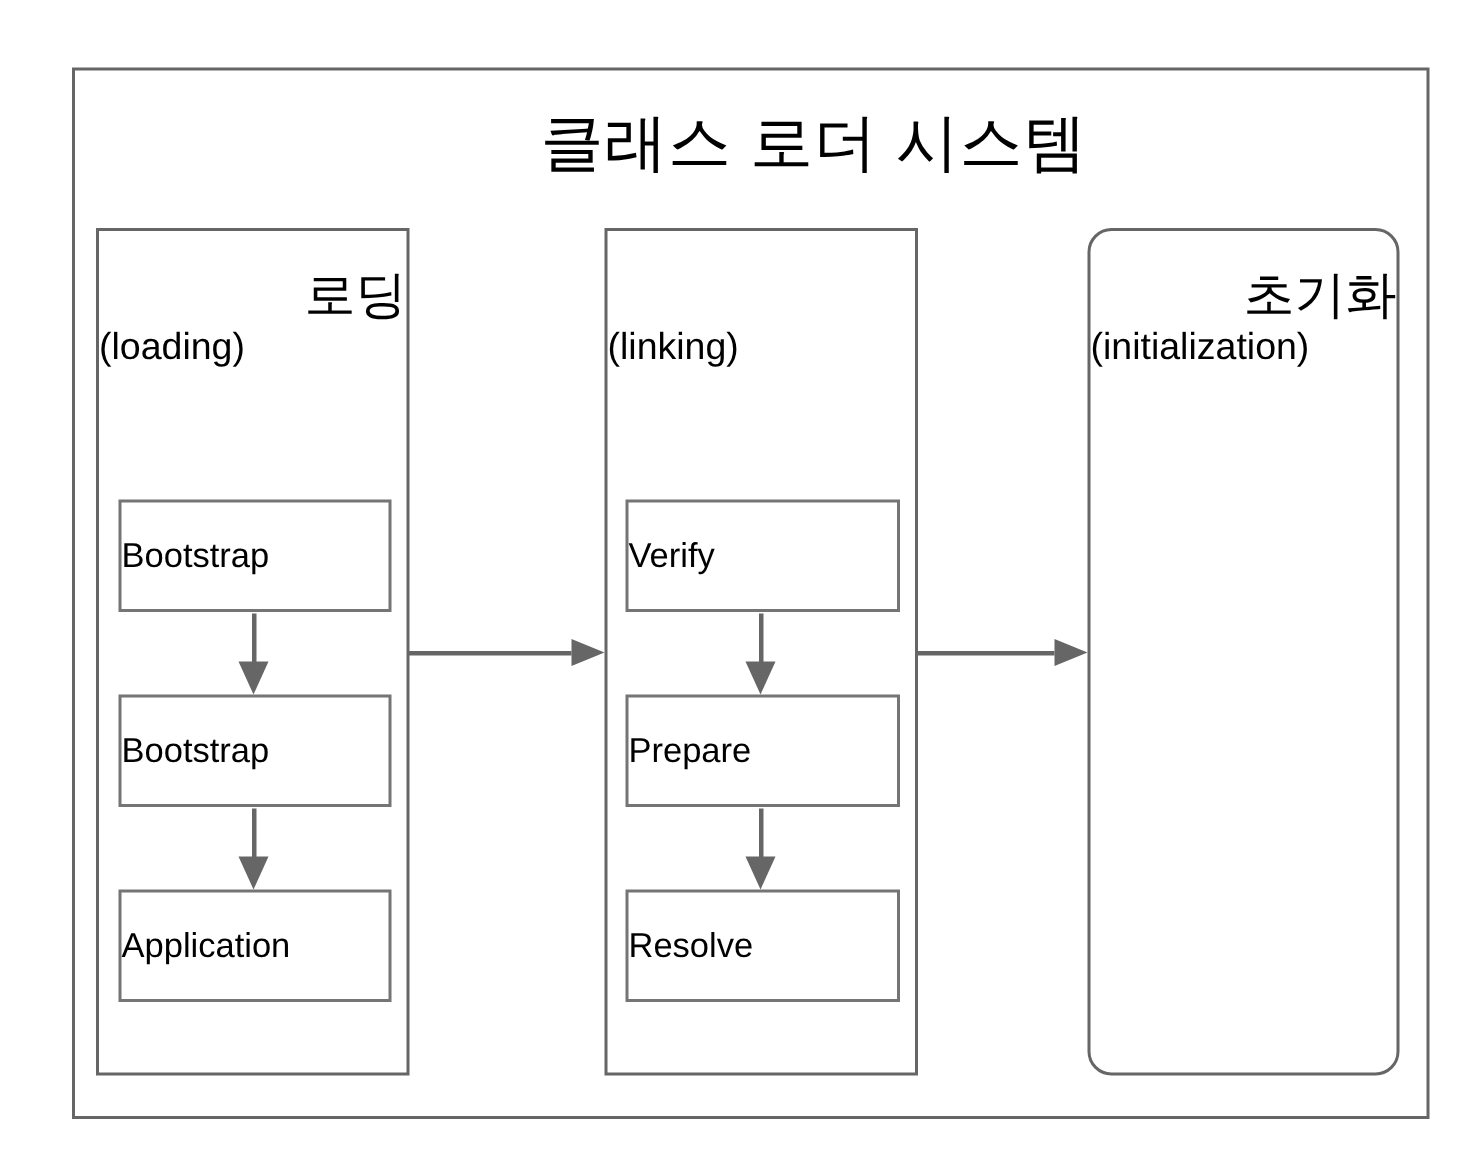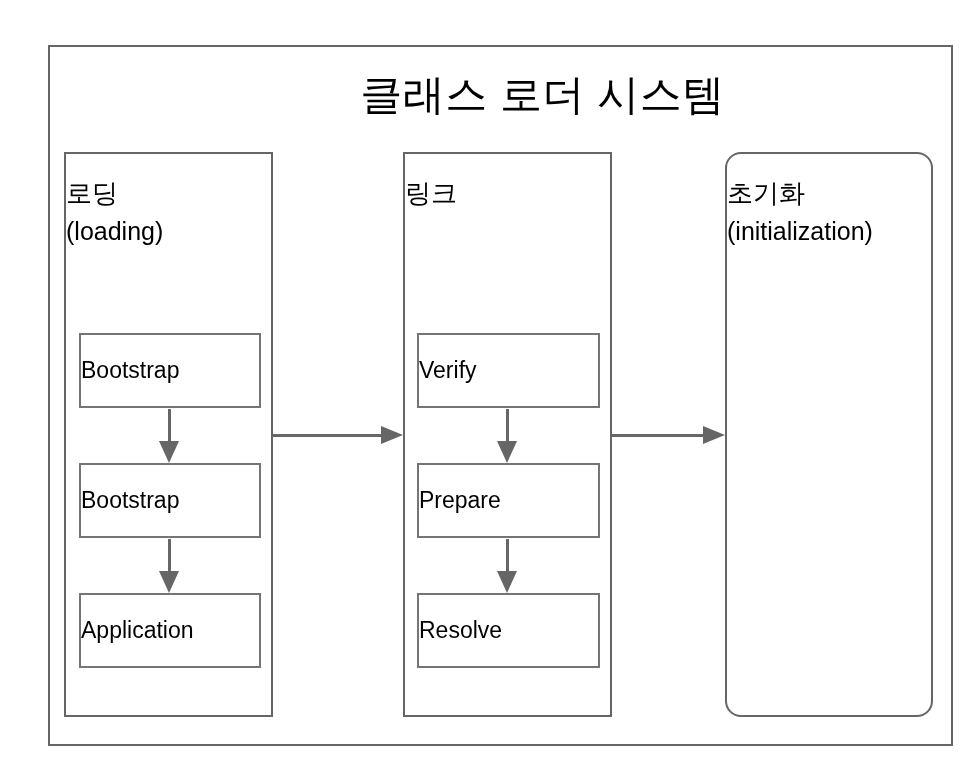--- a/index.html
+++ b/index.html
@@ -26,21 +26,21 @@
   .stage{
     position:absolute;top:105px;height:565px;
     border:2px solid var(--c-border);box-sizing:border-box;background:var(--c-bg);
   }
   .stage-0{left:14px;width:209px;}
   .stage-1{left:353px;width:209px;}
   .stage-2{left:675px;width:208px;border-radius:16px;}
 
   .stage-ko{
     position:absolute;left:0;top:25px;width:100%;
-    text-align:left;font-size:26px;line-height:1.1;white-space:nowrap;
+    text-align:right;font-size:34px;line-height:1.1;white-space:nowrap;
   }
   .stage-en{
     position:absolute;left:0;top:64px;width:100%;
     text-align:left;font-size:25px;line-height:1.1;white-space:nowrap;
   }
 
   .step{
     position:absolute;left:13px;width:182px;height:75px;
     border:2px solid var(--c-inner);box-sizing:border-box;background:var(--c-bg);
     display:flex;align-items:center;
@@ -115,21 +115,21 @@
         <span>Application</span>
       </div>
     </div>
 
     <div class="harrow harrow-1">
       <i class="shaft"></i>
       <i class="head"></i>
     </div>
 
     <div class="stage stage-1">
-      <div class="stage-ko">링크</div>
+      <div class="stage-en">(linking)</div>
 
       <div class="step step-a">
         <span>Verify</span>
       </div>
       <div class="varrow varrow-1">
         <i class="shaft"></i>
         <i class="head"></i>
       </div>
       <div class="step step-b">
         <span>Prepare</span>

